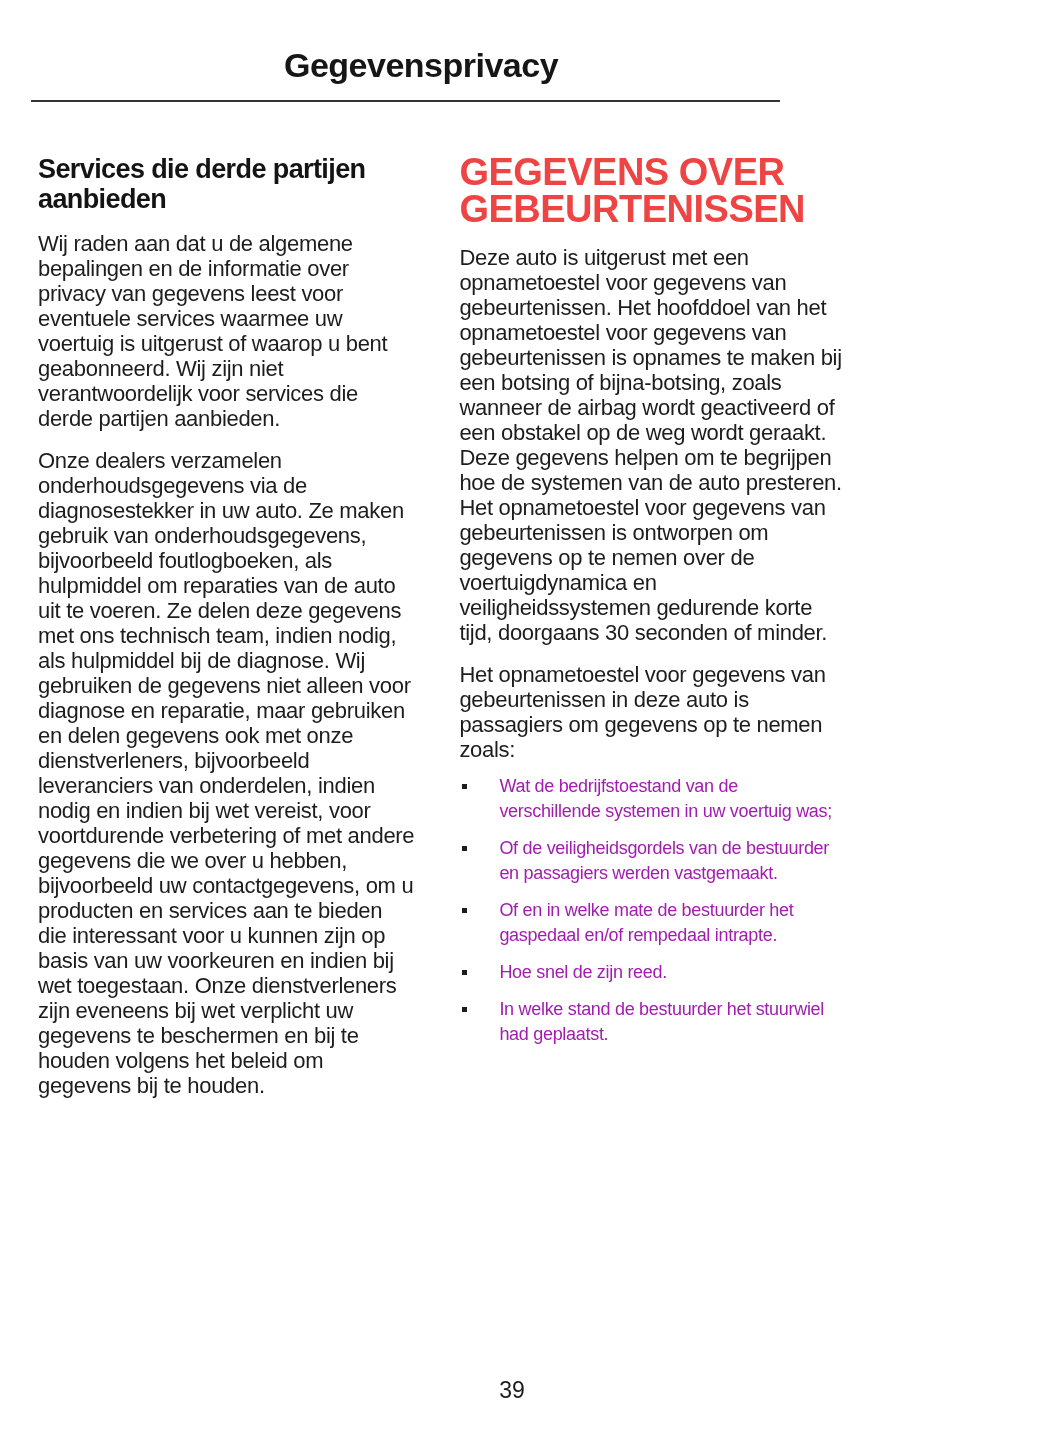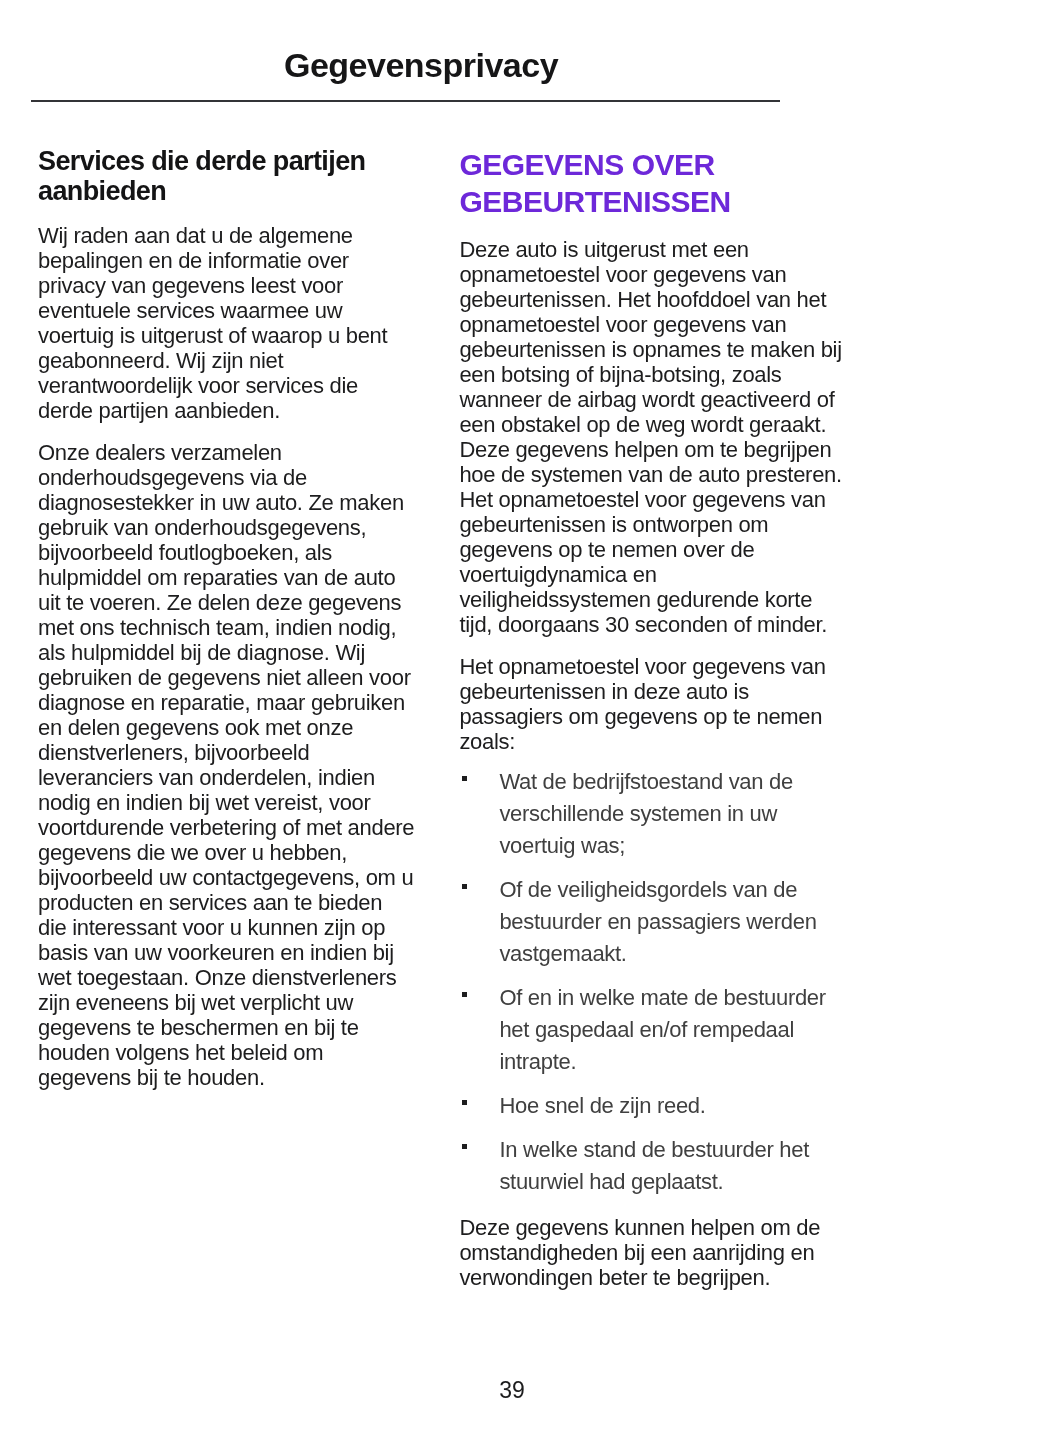--- a/index.html
+++ b/index.html
@@ -28,43 +28,44 @@
   .title-rule {
     margin: 15px 62px 0 31px;
     height: 0;
     border: none;
     border-top: 2px solid #333437;
   }
   .columns {
     display: flex;
     padding: 44px 0 0 38px;
     gap: 43px;
+    margin-top: 8px;
   }
   .col {
     box-sizing: border-box;
   }
   .col-left  { width: 452px; }
   .col-right { width: 457px; }
 
   .subheading {
     margin: 0;
     font-size: 27px;
     line-height: 30px;
     font-weight: bold;
     letter-spacing: -0.6px;
     color: #141415;
   }
   .caps-heading {
     margin: 0;
-    font-size: 30px;
+    font-size: 38px;
     line-height: 37px;
     font-weight: bold;
     letter-spacing: -0.5px;
     text-transform: uppercase;
-    color: #6d28d9;
+    color: #ef4444;
   }
   .caps-heading.spaced-top { margin-top: 40px; }
 
   .body-text {
     margin: 0;
     margin-top: 17px;
     font-size: 22px;
     line-height: 25px;
     letter-spacing: -0.3px;
     color: #1d1d1e;
@@ -83,24 +84,24 @@
   ul.bullet-list {
     list-style: none;
     margin: 0;
     padding: 0;
     margin-top: 6px;
   }
   ul.bullet-list li {
     position: relative;
     padding-left: 40px;
     margin-top: 12px;
-    font-size: 22px;
-    line-height: 32px;
+    font-size: 18px;
+    line-height: 25px;
     letter-spacing: -0.3px;
-    color: #404040;
+    color: #a21caf;
   }
   ul.bullet-list li::before {
     content: "";
     position: absolute;
     left: 3px;
     top: 10px;
     width: 5px;
     height: 5px;
     background: #1d1d1e;
   }
@@ -147,21 +148,20 @@
       <p class="body-text">Het opnametoestel voor gegevens van gebeurtenissen in deze auto is passagiers om gegevens op te nemen zoals:</p>
 
       <ul class="bullet-list">
         <li>Wat de bedrijfstoestand van de verschillende systemen in uw voertuig was;</li>
         <li>Of de veiligheidsgordels van de bestuurder en passagiers werden vastgemaakt.</li>
         <li>Of en in welke mate de bestuurder het gaspedaal en/of rempedaal intrapte.</li>
         <li>Hoe snel de zijn reed.</li>
         <li>In welke stand de bestuurder het stuurwiel had geplaatst.</li>
       </ul>
 
-      <p class="body-text">Deze gegevens kunnen helpen om de omstandigheden bij een aanrijding en verwondingen beter te begrijpen.</p>
 
     </div>
 
   </div>
 
   <div class="page-number">39</div>
 
 </div>
 
 </body></html>

